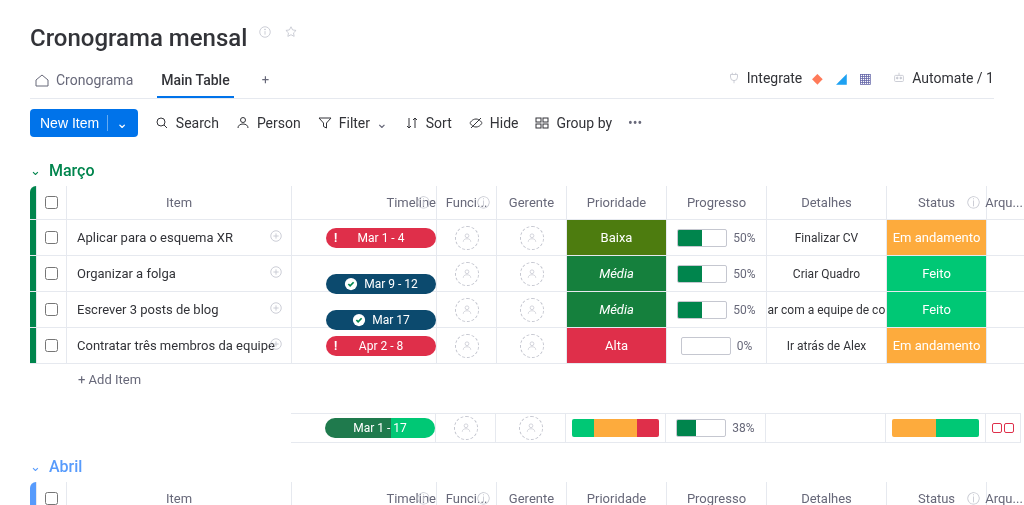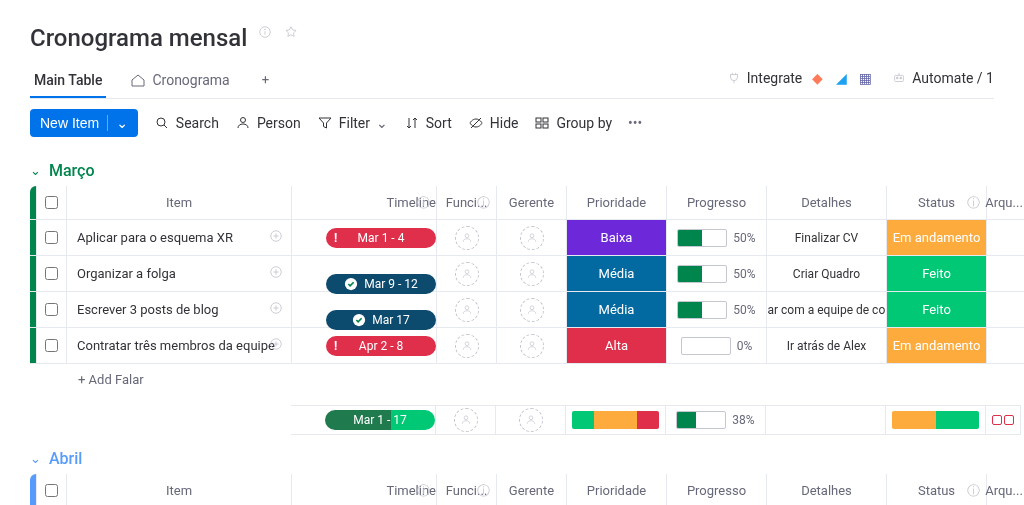--- a/index.html
+++ b/index.html
@@ -51,32 +51,32 @@
 .cell.arq { width: 35px; }
 .header-row .cell { font-size: 13px; color: #676879; }
 .header-row .cell .info { position: absolute; right: 6px; color: #c5c7d0; }
 .pill { border-radius: 12px; color: #fff; font-size: 12px; padding: 3px 0; width: 110px; text-align: center; display: flex; align-items: center; justify-content: center; gap: 6px; position: relative; }
 .pill .dot { position: absolute; left: 8px; font-weight: bold; }
 .timeline-red { background: #df2f4a; }
 .timeline-green { background: #0c4a6e; margin-top: 20px; }
 .check-circle { width: 14px; height: 14px; }
 .avatar { width: 24px; height: 24px; border-radius: 50%; border: 1px dashed #c5c7d0; display: flex; align-items: center; justify-content: center; color: #c5c7d0; }
 .pri-pill { width: 100%; height: 100%; display: flex; align-items: center; justify-content: center; color: #fff; font-size: 13px; }
-.pri-baixa { background: #6d28d9; }
-.pri-media { background: #0369a1; }
+.pri-baixa { background: #4d7c0f; }
+.pri-media { background: #15803d; font-style: italic; }
 .pri-alta { background: #df2f4a; }
 .status-pill { width: 100%; height: 100%; display: flex; align-items: center; justify-content: center; color: #fff; font-size: 13px; }
 .st-andamento { background: #fdab3d; }
 .st-feito { background: #00c875; }
 .st-ainda { background: #0086c0; }
 .prog-bar { height: 18px; border: 1px solid #c5c7d0; border-radius: 2px; width: 50px; background: #fff; overflow: hidden; }
 .prog-fill { height: 100%; background: #00854d; }
 .prog-pct { font-size: 12px; color: #676879; }
 .add-row { padding: 8px 0 8px 48px; font-size: 13px; color: #676879; cursor: pointer; }
-.summary-row { display: flex; margin-top: 10px; padding-left: 36px; }
+.summary-row { display: flex; margin-top: 18px; padding-left: 36px; }
 .summary-row .cell { height: 30px; border: 1px solid #e6e9ef; border-left: none; }
 .summary-row .cell:first-child { border-left: 1px solid #e6e9ef; }
 .timeline-summary { background: linear-gradient(90deg, #1f7a4d 0%, #1f7a4d 60%, #00c875 60%, #00c875 100%); }
 .pri-summary { width: 100%; height: 18px; display: flex; border-radius: 2px; overflow: hidden; margin: 0 6px; }
 .pri-summary span { display: block; height: 100%; }
 .st-summary { width: 100%; height: 18px; display: flex; border-radius: 2px; overflow: hidden; margin: 0 6px; }
 .arq-icons { display: flex; gap: 2px; }
 .arq-icons span { width: 10px; height: 10px; border: 1px solid #df2f4a; border-radius: 2px; }
 </style>
 </head>
@@ -93,28 +93,28 @@
         </svg>
       </span>
     <span class="title-icon">
         <svg viewBox="0 0 16 16" width="14" height="14" fill="none" stroke="currentColor">
           <path d="M8 2l1.8 3.6 4 .6-2.9 2.8.7 4L8 11.1 4.4 13l.7-4L2.2 6.2l4-.6z"></path>
         </svg>
       </span>
   </div>
   <div class="tabs-row">
     <div class="tabs">
-      <div class="tab active">
-        <span>Main Table</span>
-      </div>
       <div class="tab">
         <svg class="icon-sm" viewBox="0 0 16 16" fill="none" stroke="currentColor">
             <path d="M2 8l6-5 6 5v6H2z"></path>
           </svg>
         <span>Cronograma</span>
+      </div>
+      <div class="tab active">
+        <span>Main Table</span>
       </div>
       <div class="tab-add">+</div>
     </div>
     <div class="header-actions">
       <div class="header-action">
         <svg class="mini-icon" viewBox="0 0 16 16" fill="none" stroke="currentColor">
             <path d="M6 4V2m4 2V2M4 4h8v3a4 4 0 01-8 0V4zm4 7v3"></path>
           </svg>
         <span>Integrate</span>
         <div class="app-icons">
@@ -439,21 +439,21 @@
           </div>
       <div class="cell detalhes">
             <span>Ir atrás de Alex</span>
           </div>
       <div class="cell status">
             <div class="status-pill st-andamento">Em andamento</div>
           </div>
       <div class="cell arq"></div>
     </div>
     </div>
-    <div class="add-row">+ Add Falar</div>
+    <div class="add-row">+ Add Item</div>
 
     <div class="summary-row">
       <div class="cell" style="width:225px;border:none"></div>
       <div class="cell timeline">
           <div class="pill timeline-summary">Mar 1 - 17</div>
         </div>
       <div class="cell funci">
           <div class="avatar">
             <svg width="12" height="12" viewBox="0 0 16 16" fill="none" stroke="currentColor">
               <circle cx="8" cy="5" r="2.5"></circle>

